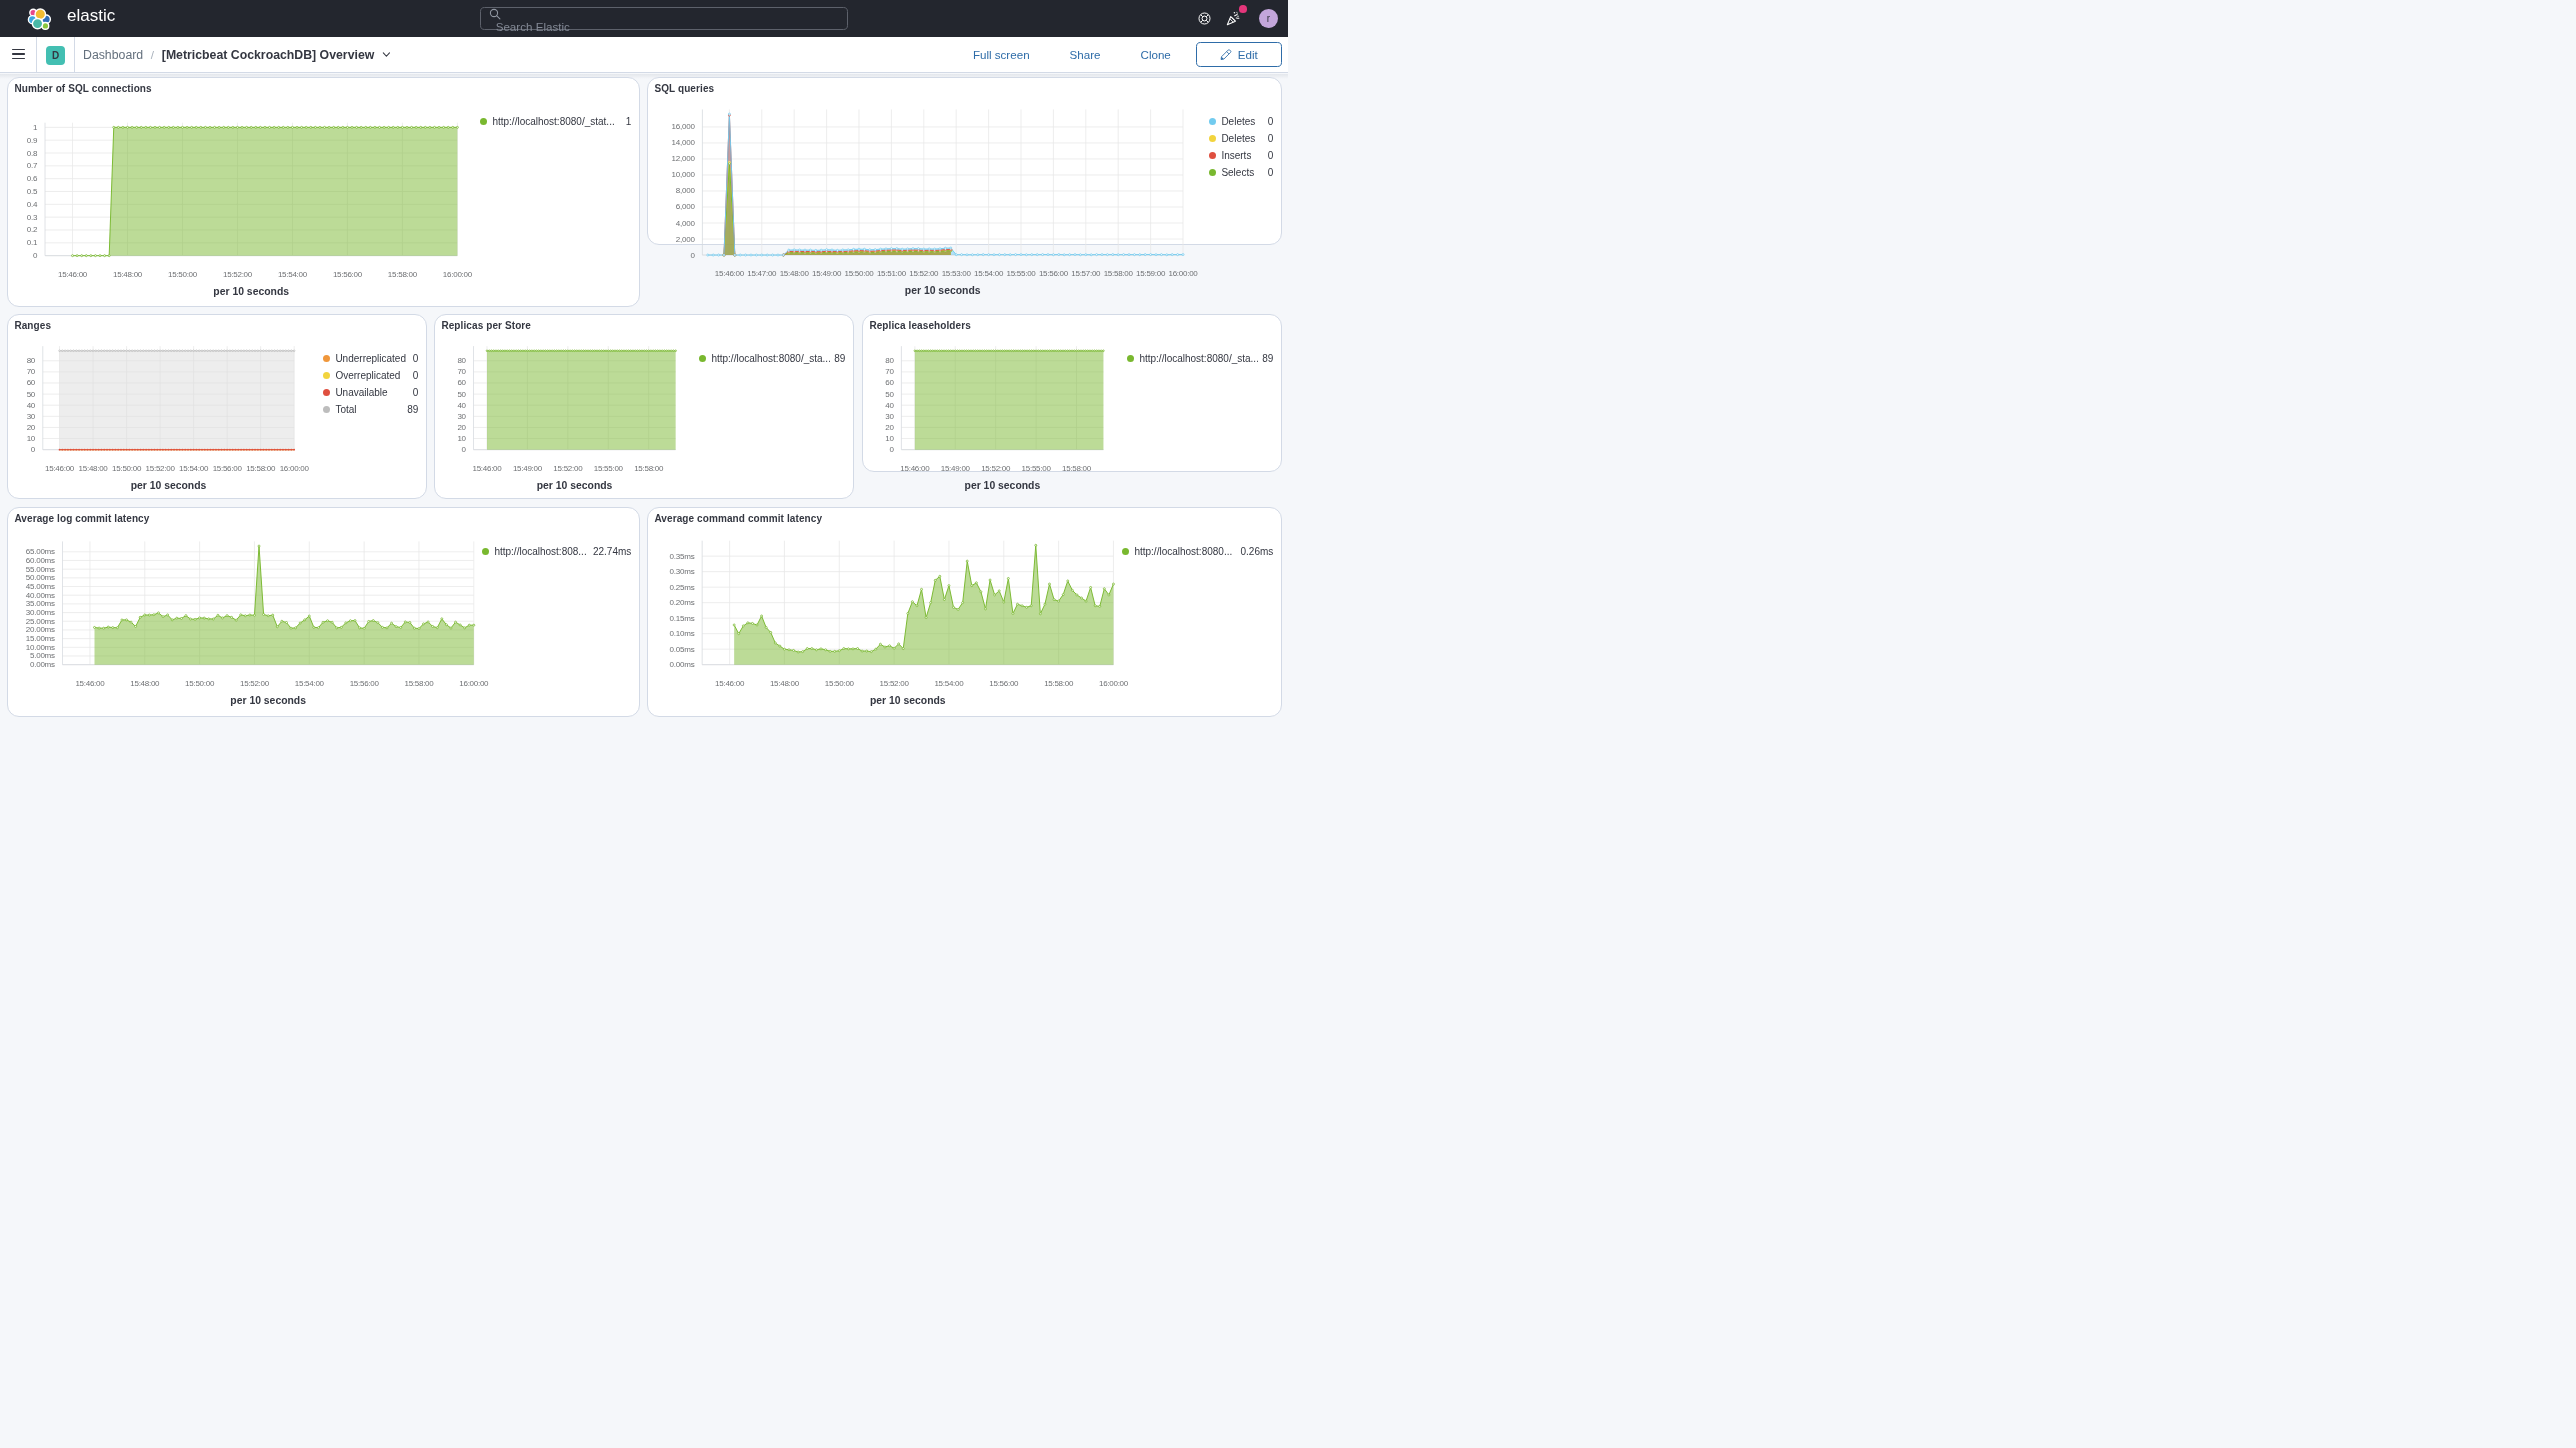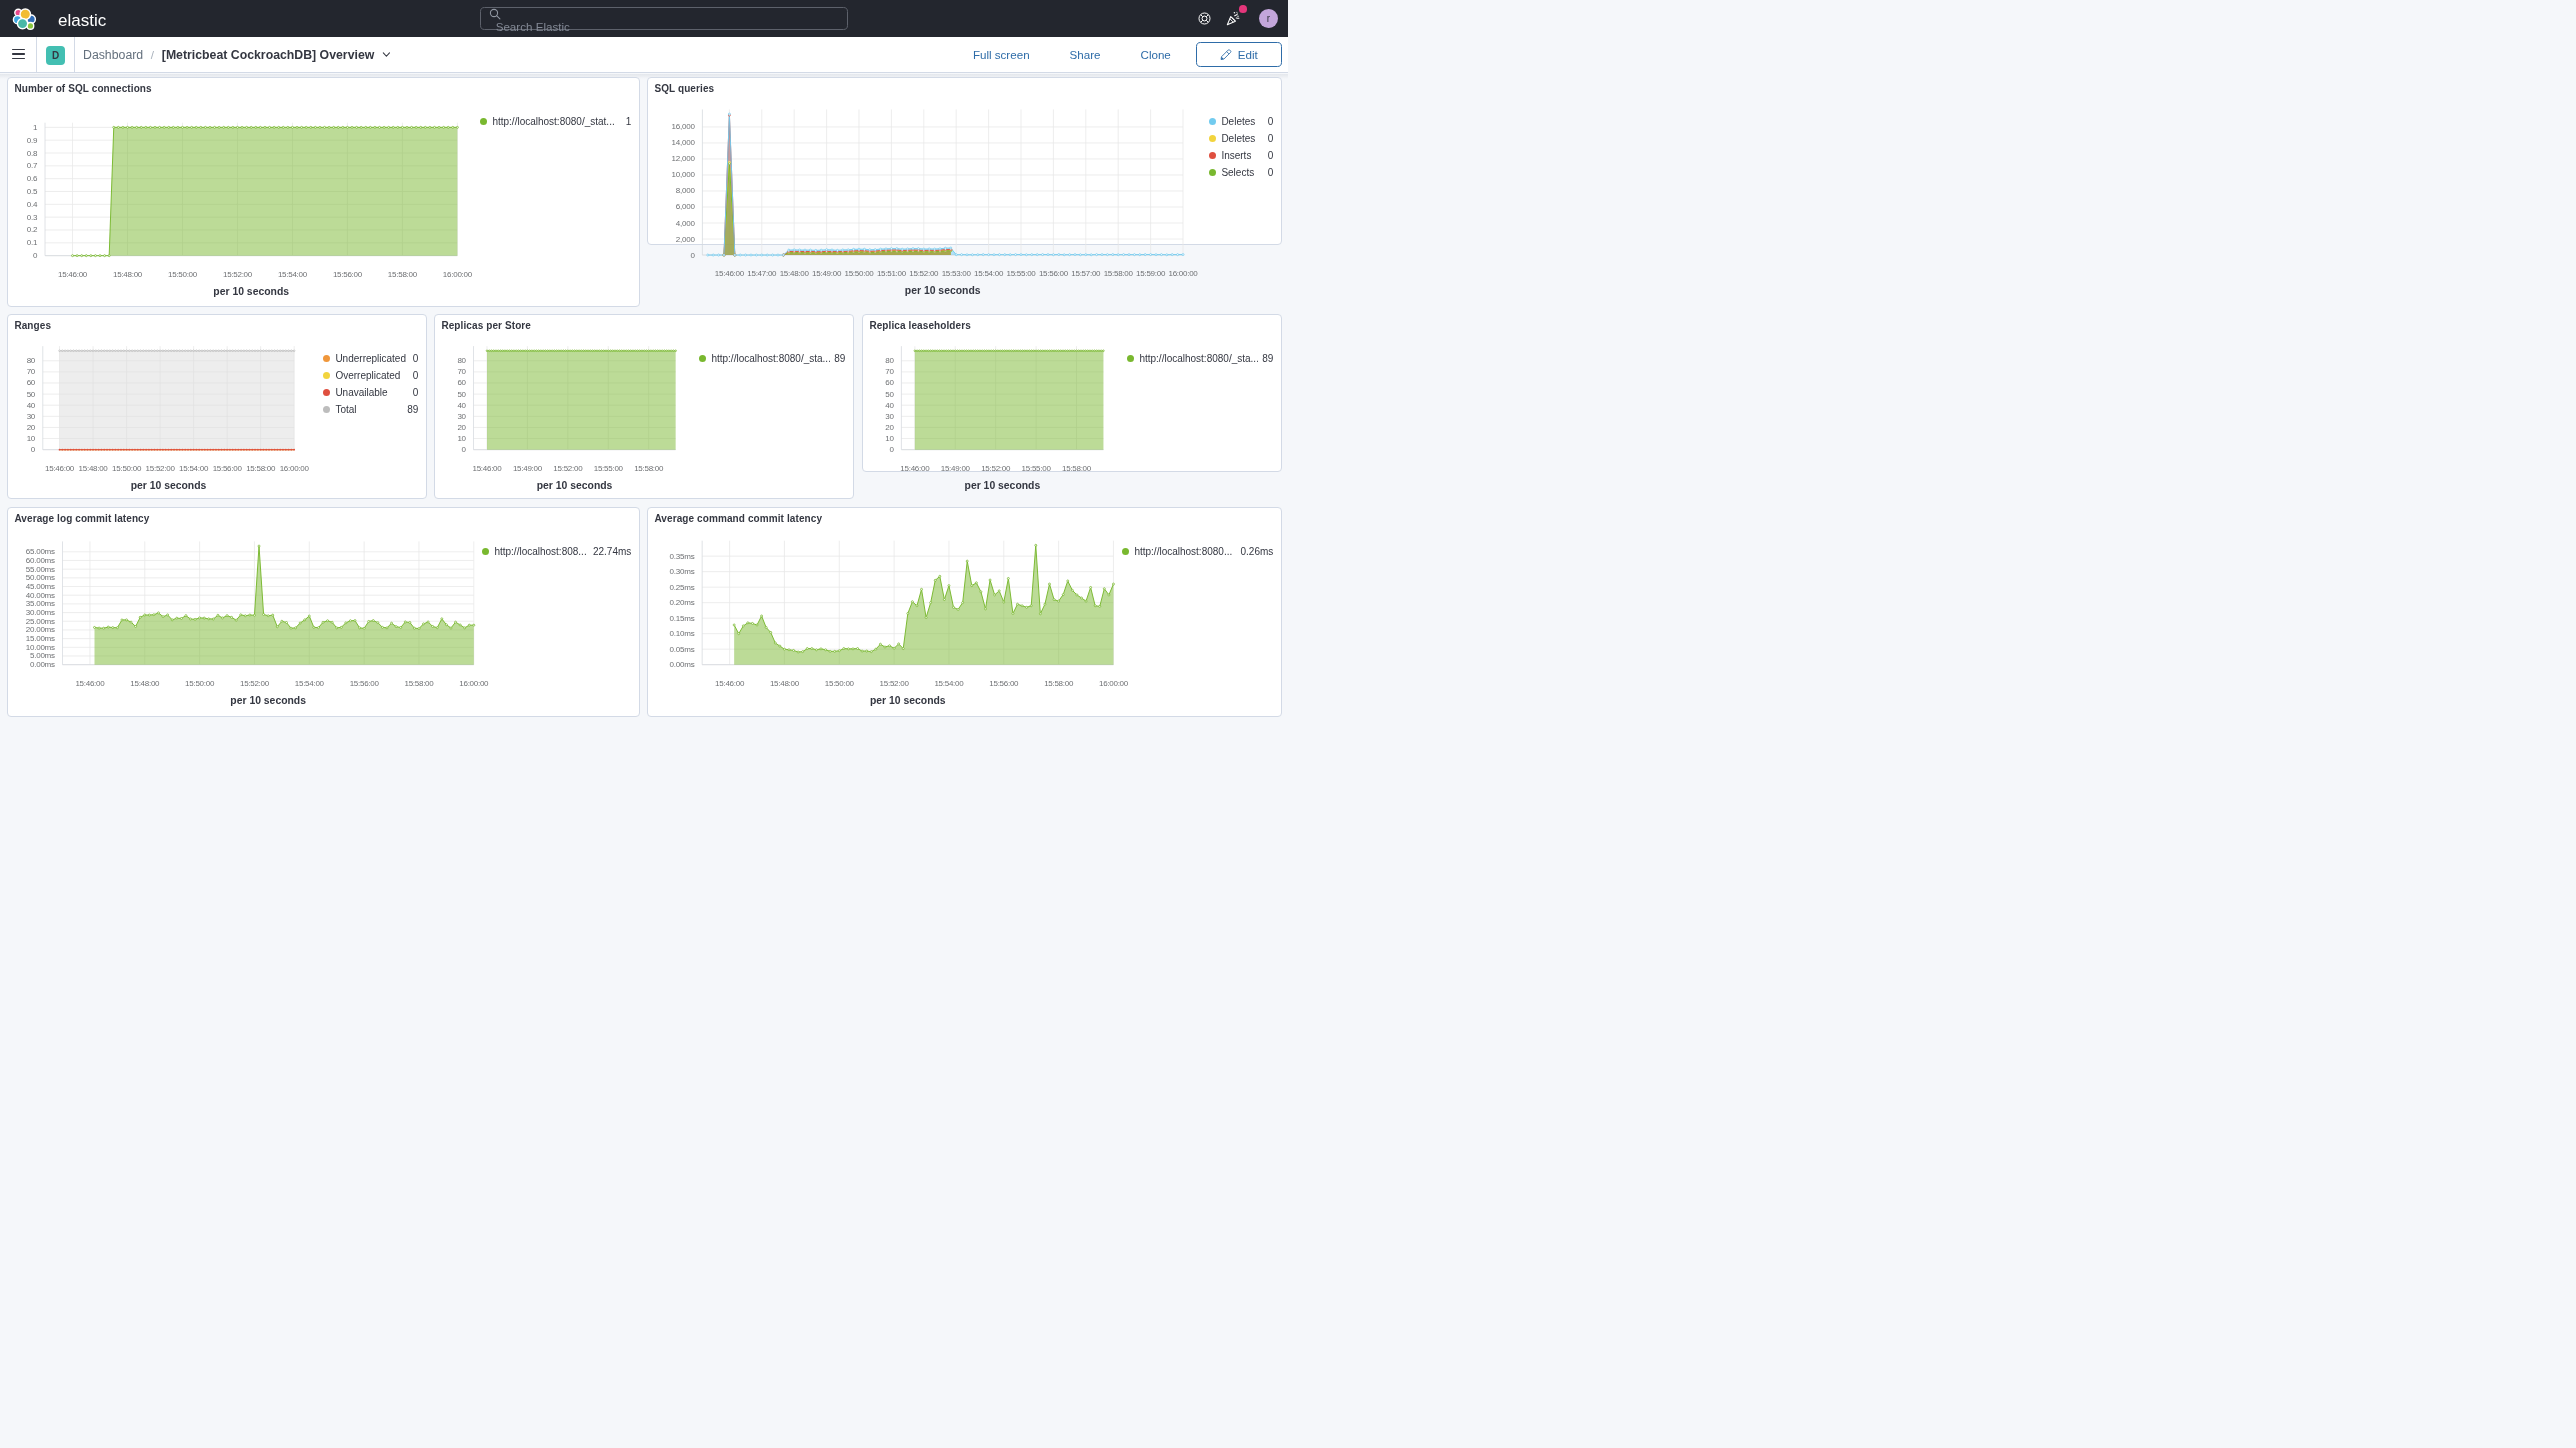--- a/index.html
+++ b/index.html
@@ -1,21 +1,21 @@
 <!DOCTYPE html>
 <html style="font-size:12.3px"><head>
 <meta charset="utf-8">
 <style>
   * { margin:0; padding:0; box-sizing:border-box; }
   html,body { width:1288px; height:724px; font-family:"Liberation Sans",sans-serif; background:#F5F7FA; overflow:hidden; }
   #app { position:relative; width:1288px; height:724px; }
 
   
   .hdr { position:absolute; left:0; top:0; width:100%; height:37px; background:#23262E; display:flex; align-items:center; }
-  .hdr-left { display:flex; align-items:flex-end; gap:21px; padding-left:12px; width:463px; }
+  .hdr-left { display:flex; align-items:flex-start; gap:15px; padding-left:27px; width:463px; }
   .brand { color:#fff; font-size:17px; letter-spacing:0; font-weight:400; }
   .search { position:absolute; left:480px; top:7px; width:368px; height:23px; border:0.8px solid #5D616B;
             border-radius:4.6px; display:flex; align-items:flex-start; padding:0 7.7px; color:#878D98;flex-direction:column; }
   .search svg { flex:none; }
   .search-ph { margin-left:7px; font-size:11.6px; color:#848A96; }
   .hdr-right { position:absolute; right:0; top:0; height:37px; display:flex; align-items:center; }
   .hdr-ic { width:29px; height:37px; display:flex; align-items:center; justify-content:center; position:relative; }
   .avatar { width:19px; height:19px; border-radius:50%; display:flex; align-items:center; justify-content:center;
             font-size:10px; color:#343741; margin:0 10px 0 10.8px; }
   .badge-dot { position:absolute; top:5.4px; right:1.5px; width:7.7px; height:7.7px; border-radius:50%; }
@@ -33,21 +33,21 @@
   .crumb-root { color:#64707D; cursor:pointer; }
   .crumb-sep { color:#A9B2BC; margin:0 7.7px; font-size:11.6px; }
   .crumb-title { color:#343741; font-weight:700; }
   .crumb-caret { margin-left:6.2px; display:inline-flex; }
   .tactions { position:absolute; right:0; top:0; height:35px; display:flex; align-items:center; }
   .tlink { font-size:11.6px; margin-right:25px; cursor:pointer;margin-left:15px; }
   .editbtn { width:86px; height:25px; border:0.8px solid; border-radius:4.6px; background:#fff;
              display:flex; align-items:center; justify-content:center; gap:6.2px; font-size:11.6px; cursor:pointer; margin-right:6.2px; }
 
   
-  .panel { position:absolute; background:#fff; border:0.8px solid #D3DAE6; border-radius:4px; }
+  .panel { position:absolute; background:#fff; border:0.8px solid #D3DAE6; border-radius:12px; }
   .ptitle { position:absolute; left:6.4px; top:5.4px; font-size:10px; font-weight:700; color:#343741; letter-spacing:0.1px; }
   .legend { position:absolute; }
   .lrow { display:flex; align-items:center; height:17px; font-size:10px; color:#343741; }
   .ldot { width:7px; height:7px; border-radius:50%; flex:none; margin-right:5.4px; }
   .llabel { white-space:nowrap; overflow:hidden; }
   .lval { margin-left:auto; padding-left:4.6px; }
   svg.chart { position:absolute; left:0; top:0; }
 </style>
 </head>
 <body>

